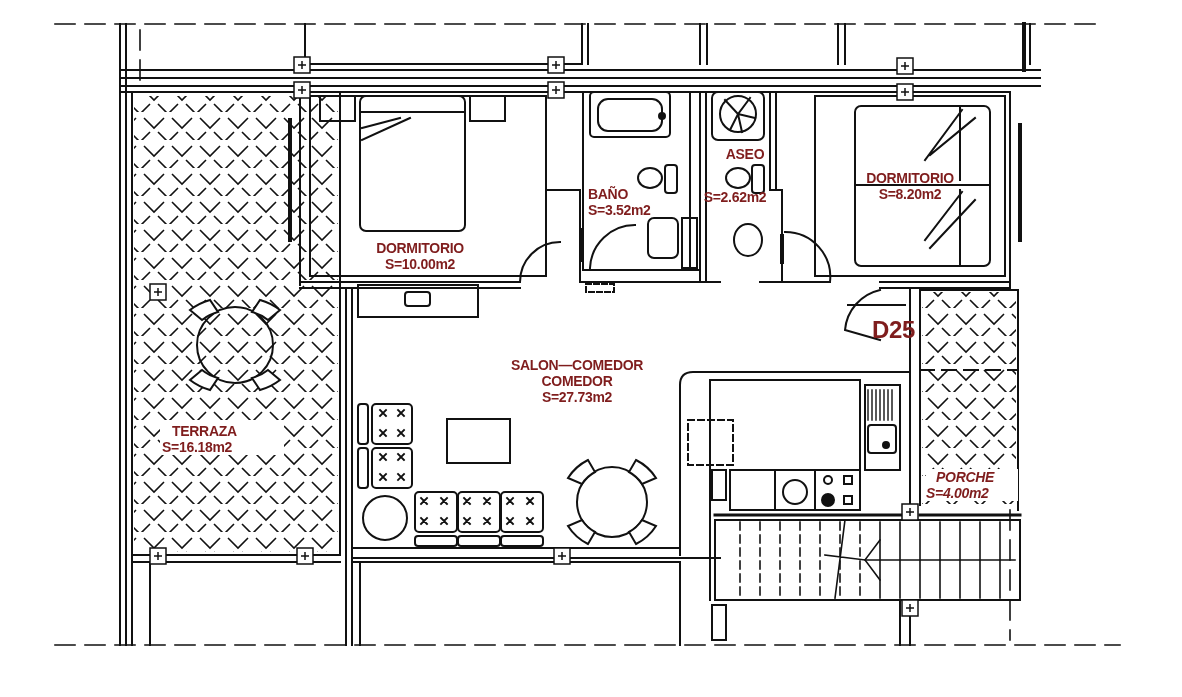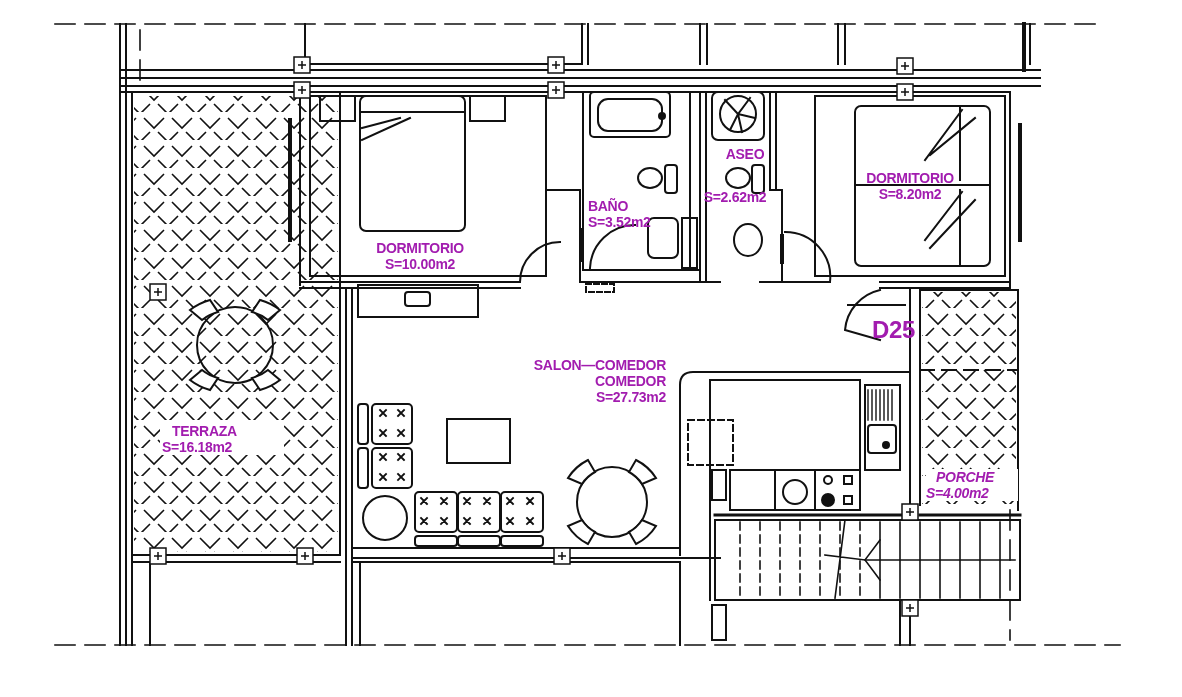--- a/index.html
+++ b/index.html
@@ -1,18 +1,18 @@
 <!DOCTYPE html>
 <html><head>
 <meta charset="utf-8">
 <style>
   html, body { margin:0; padding:0; background:#ffffff; }
   body { width:1182px; height:697px; position:relative; overflow:hidden; font-family:"Liberation Sans", sans-serif; }
   #plan { position:absolute; left:0; top:0; }
-  .label { position:absolute; font-family:"Liberation Sans", sans-serif; font-weight:bold; color:#a21caf; font-size:14px; line-height:16px; text-align:center; white-space:nowrap; letter-spacing:-0.3px; }
+  .label { position:absolute; font-family:"Liberation Sans", sans-serif; font-weight:bold; color:#7f1d1d; font-size:14px; line-height:16px; text-align:center; white-space:nowrap; letter-spacing:-0.3px; }
   .label span { display:block; }
   .d25 { font-size:24px; font-weight:bold; }
 </style>
 </head>
 <body>
 
 <svg id="plan" width="1182" height="697" viewBox="0 0 1182 697" xmlns="http://www.w3.org/2000/svg">
   <defs>
     <pattern id="hatch" width="28" height="28" patternUnits="userSpaceOnUse">
       <path d="M4 6 L14 16 L24 6" fill="none" stroke="#111" stroke-width="1.6"></path>
@@ -227,33 +227,33 @@
     <use href="#col" x="562" y="556"></use>
     <use href="#col" x="910" y="512"></use>
     <use href="#col" x="910" y="608"></use>
   </g>
 </svg>
 
 <div class="label" style="left:360px; top:240px; width:120px;">
   <span>DORMITORIO</span>
   <span>S=10.00m2</span>
 </div>
-<div class="label" style="left:588px; top:186px; width:90px; text-align:left;margin-top:12px;">
+<div class="label" style="left:588px; top:186px; width:90px; text-align:left;">
   <span>BAÑO</span>
   <span>S=3.52m2</span>
 </div>
 <div class="label" style="left:690px; top:146px; width:90px;">
   <span style="padding-left:20px;">ASEO</span>
   <span style="margin-top:27px;">S=2.62m2</span>
 </div>
 <div class="label" style="left:850px; top:170px; width:120px;">
   <span>DORMITORIO</span>
   <span>S=8.20m2</span>
 </div>
-<div class="label" style="left:466px; top:357px; width:200px;text-align:right;">
+<div class="label" style="left:477px; top:357px; width:200px;">
   <span>SALON—COMEDOR</span>
   <span>COMEDOR</span>
   <span>S=27.73m2</span>
 </div>
 <div class="label" style="left:160px; top:423px; width:120px; text-align:left; background:#fff; padding:0 2px;">
   <span style="padding-left:10px;">TERRAZA</span>
   <span>S=16.18m2</span>
 </div>
 <div class="label" style="left:926px; top:469px; width:92px; text-align:left; background:#fff;font-style:italic;">
   <span style="padding-left:10px;">PORCHE</span>

